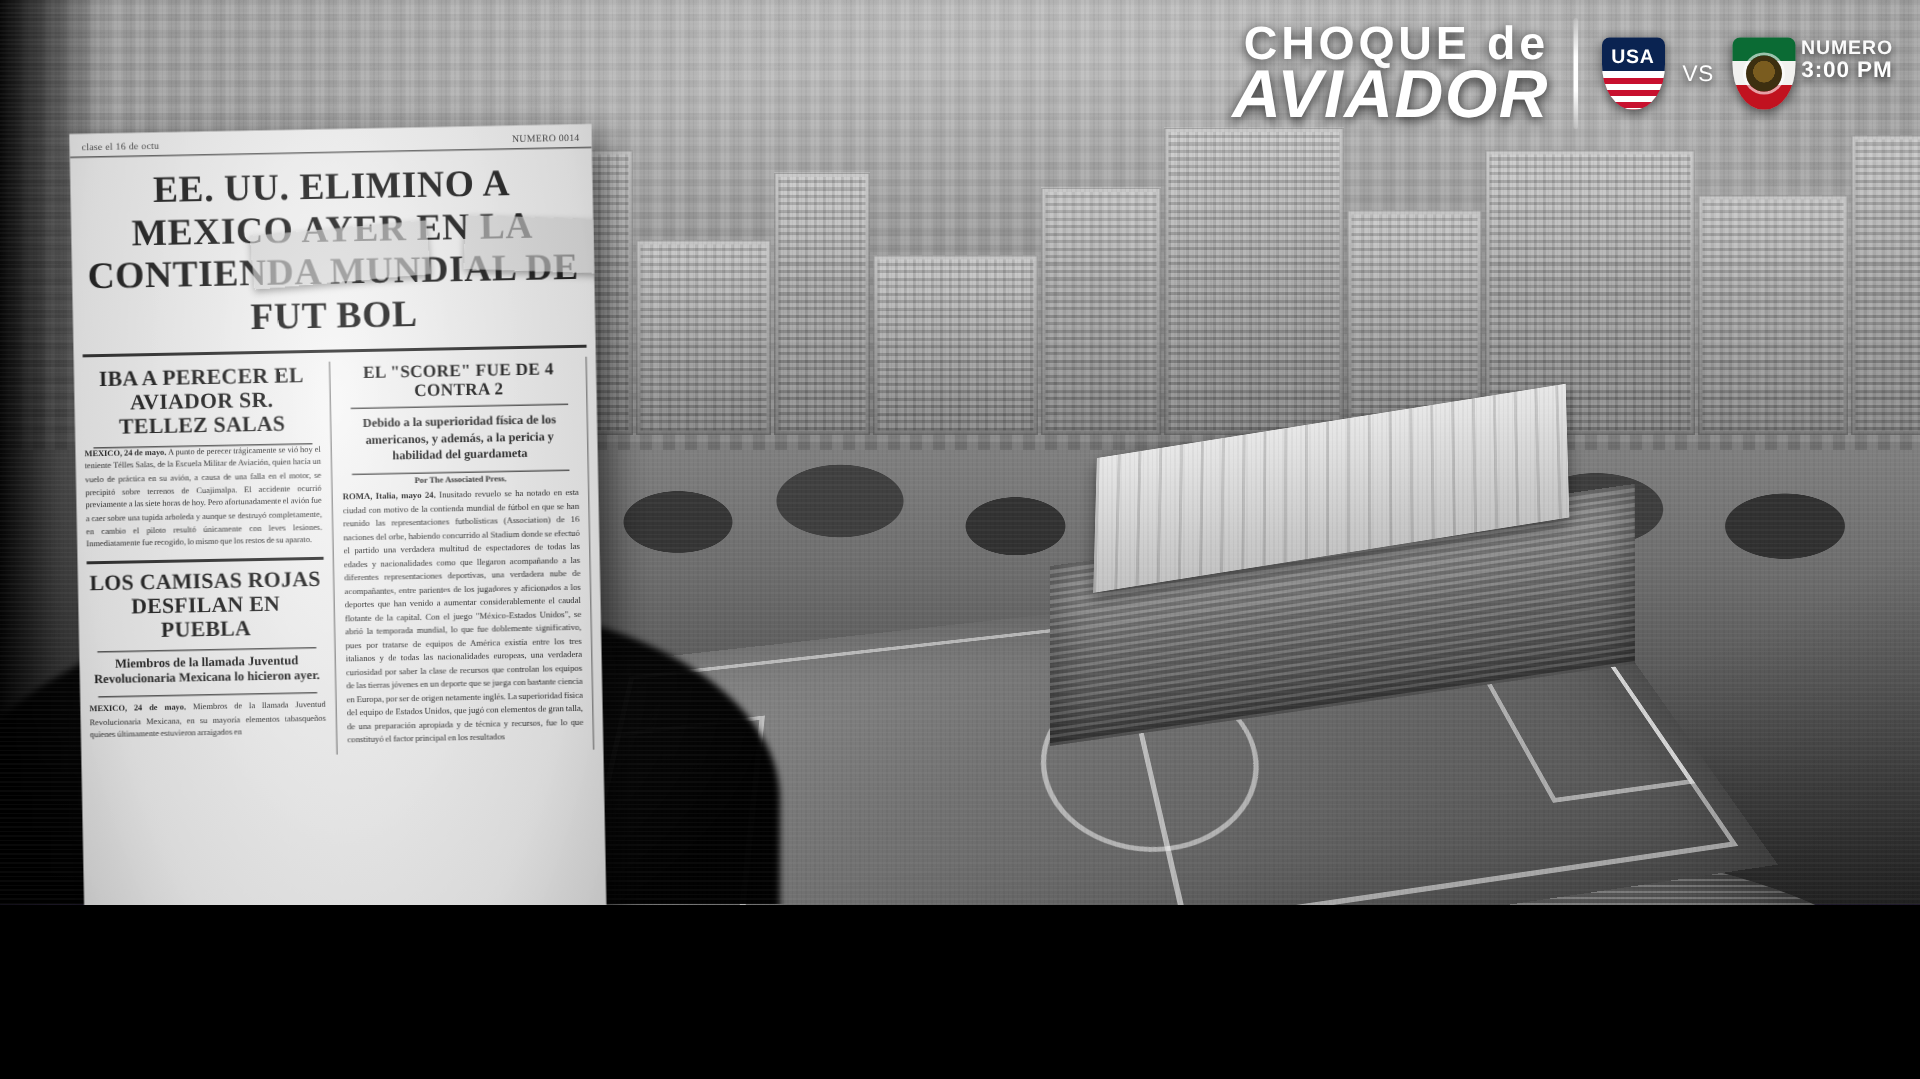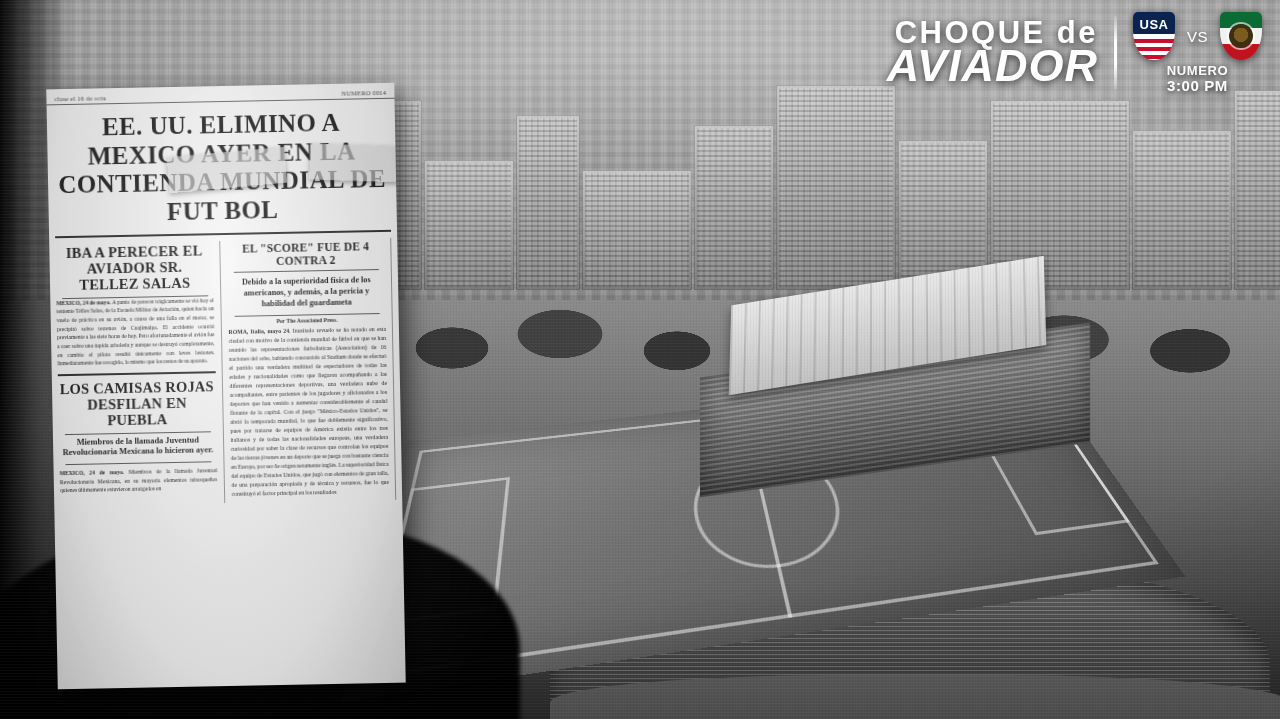--- a/index.html
+++ b/index.html
@@ -7,21 +7,21 @@
     padding: 0;
     background: #000;
   }
   body {
     font-family: "Liberation Sans", sans-serif;
   }
 
   .stage {
     position: relative;
     width: 1280px;
-    height: 719px;
+    height: 603px;
     overflow: hidden;
     background: #8b5cf6;
   }
 
   
   .photo {
     position: absolute;
     inset: 0;
     background:
       
@@ -330,22 +330,22 @@
     font-style: italic;
   }
   .divider-v {
     width: 3px;
     height: 74px;
     background: linear-gradient(to bottom, rgba(255,255,255,.15), #fff 35%, #fff 65%, rgba(255,255,255,.15));
     border-radius: 2px;
   }
   .matchup {
     display:flex;
-    flex-direction: column;
-    align-items: center;
+    flex-direction: row;
+    align-items: flex-start;
     gap: 4px;
   }
   .crests {
     display:flex;
     align-items:center;
     gap: 12px;
   }
   .vs {
     color:#fff;
     font-size: 15px;

